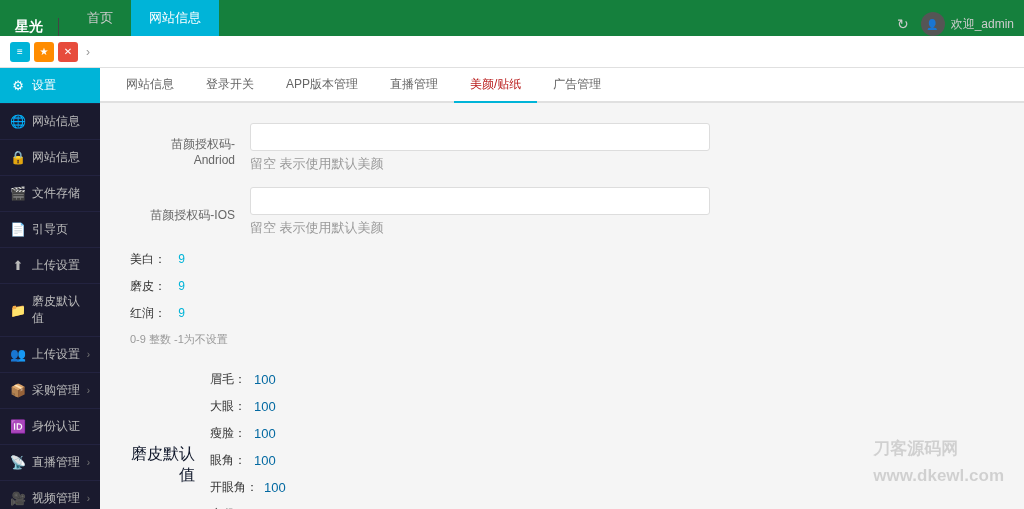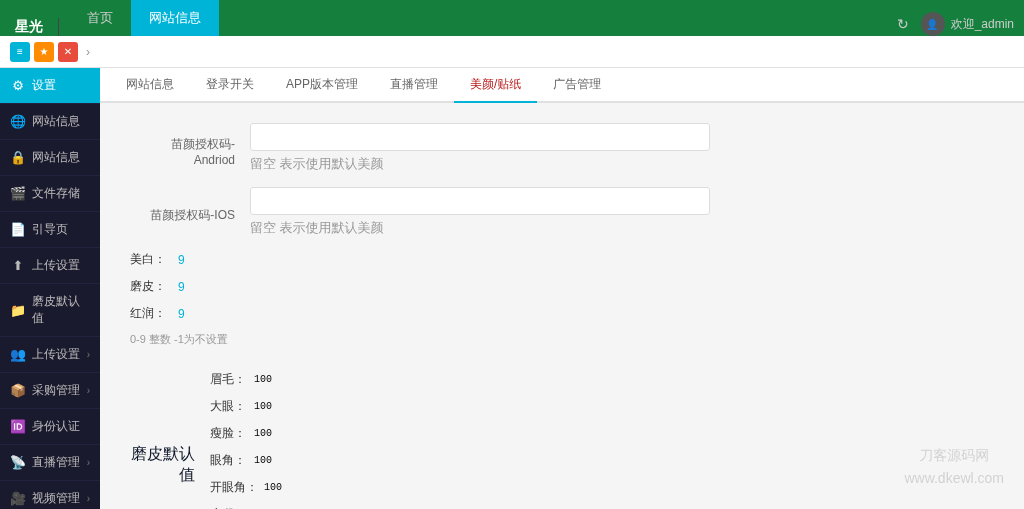--- a/index.html
+++ b/index.html
@@ -88,41 +88,41 @@
       font-size: 12px; color: #666; flex-shrink: 0;
     }
     .form-field { flex: 1; }
     .form-input {
       width: 100%; max-width: 460px; height: 28px; border: 1px solid #ddd;
       border-radius: 3px; padding: 0 8px; font-size: 12px; color: #333;
       background: #fff;
     }
     .form-hint { font-size: 13px; color: #999; margin-top: 4px; }
     .form-inline-row {
-      display: flex; align-items: center; margin-bottom: 10px;
+      display: flex; align-items: center; margin-bottom: 10px; font-family: Liberation Mono, monospace;
     }
     .form-inline-label { font-size: 12px; color: #333; margin-right: 8px; min-width: 40px; }
     .form-inline-value { font-size: 12px; color: #00b4d8; }
     .form-range-hint { font-size: 11px; color: #999; margin-bottom: 10px; }
     .default-section-label {
       width: 80px; text-align: right; padding-right: 15px; padding-top: 6px;
       font-size: 16px; color: #0f172a; flex-shrink: 0; margin-top: 20px;
     }
     .default-values-container { flex: 1; }
     .default-value-row {
       display: flex; align-items: center; margin-bottom: 10px;
     }
     .default-value-name { font-size: 12px; color: #333; margin-right: 6px; min-width: 38px; }
-    .default-value-num { font-size: 10px; color: #000000; font-family: Liberation Mono, monospace; }
+    .default-value-num { font-size: 13px; color: #0369a1; }
 
     
     .watermark {
       position: fixed; bottom: 20px; right: 20px; opacity: 0.15;
-      font-size: 14px; color: #000; font-weight: normal; pointer-events: none;
-      text-align: center; line-height: 1.6;
+      font-size: 17px; color: #000; font-weight: bold; pointer-events: none;
+      text-align: left; line-height: 1.6;
     }
   </style>
 </head>
 <body>
 
 <div class="top-nav">
   <div class="top-nav-logo">星光</div>
   <div class="top-nav-items">
     <div class="top-nav-item">首页</div>
     <div class="top-nav-item active">网站信息</div>

